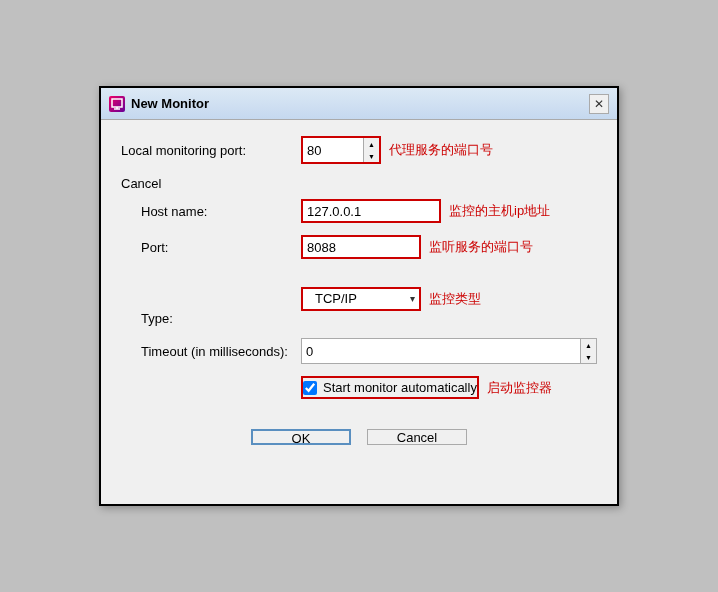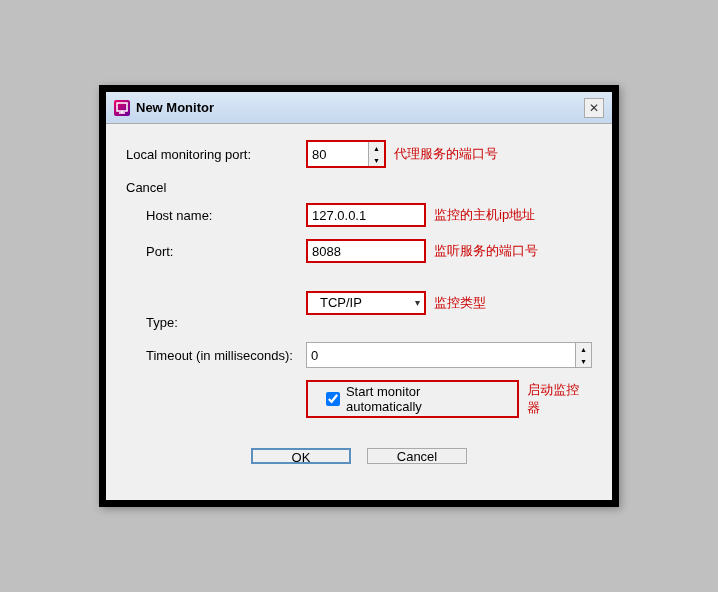--- a/index.html
+++ b/index.html
@@ -14,21 +14,21 @@
       justify-content: center;
       align-items: center;
       width: 718px;
       height: 592px;
       font-family: 'Segoe UI', Tahoma, sans-serif;
       font-size: 13px;
     }
 
     .dialog {
       background: #f0f0f0;
-      border: 7px solid #000000;
+      border: 2px solid #000000;
       box-shadow: 2px 2px 8px rgba(0,0,0,0.3);
       width: 520px;
       min-height: 420px;
     }
 
     .title-bar {
       background: linear-gradient(to bottom, #dce9f5, #c5d8ef);
       border-bottom: 1px solid #aaa;
       display: flex;
       align-items: center;
@@ -176,21 +176,21 @@
       align-items: center;
       margin-left: 180px;
       margin-top: 4px;
     }
 
     .checkbox-wrapper {
       display: flex;
       align-items: center;
       gap: 6px;
       border: 2px solid #cc0000;
-      padding: 2px 18px;
+      padding: 2px 0;
       background: #f0f0f0;
     }
 
     .checkbox-wrapper input[type="checkbox"] {
       width: 14px;
       height: 14px;
       cursor: pointer;
     }
 
     .checkbox-label {
@@ -273,21 +273,21 @@
         </div>
       </div>
       <span class="annotation-red">代理服务的端口号</span>
     </div>
 
     <div class="monitor-group">
       <div class="group-label">Cancel</div>
 
       <div class="form-row">
         <span class="form-label" style="padding-left: 20px;">Host name:</span>
-        <input type="text" class="form-input" value="127.0.0.1" style="width: 120px;">
+        <input type="text" class="form-input" value="127.0.0.1" style="width: 140px;">
         <span class="annotation-red">监控的主机ip地址</span>
       </div>
 
       <div class="form-row">
         <span class="form-label" style="padding-left: 20px;">Port:</span>
         <input type="text" class="form-input" value="8088" style="width: 120px;">
         <span class="annotation-red">监听服务的端口号</span>
       </div>
 
       <div class="form-row">

